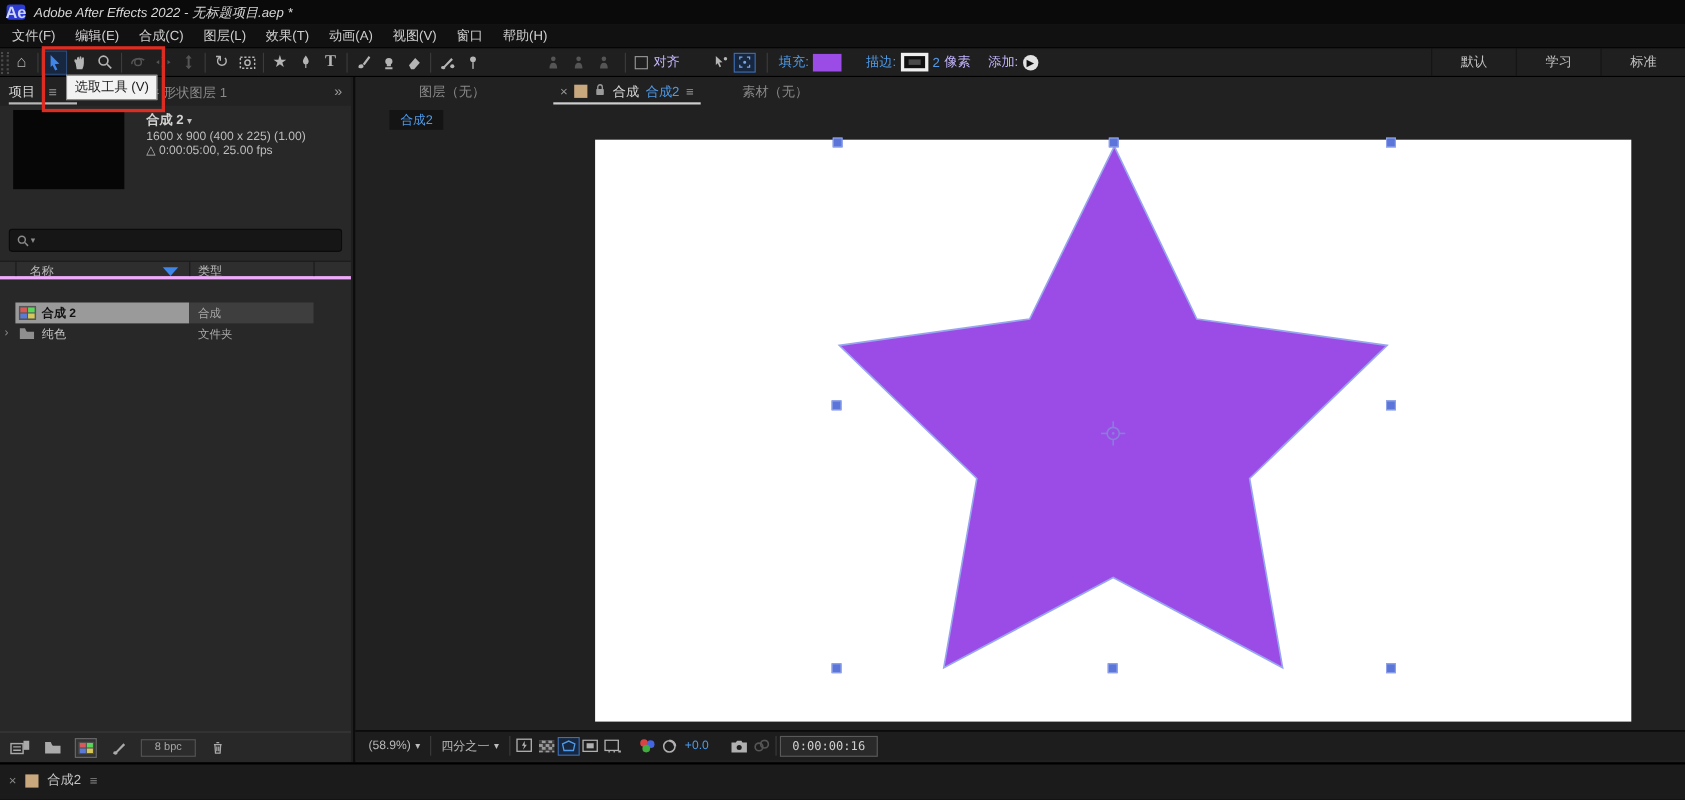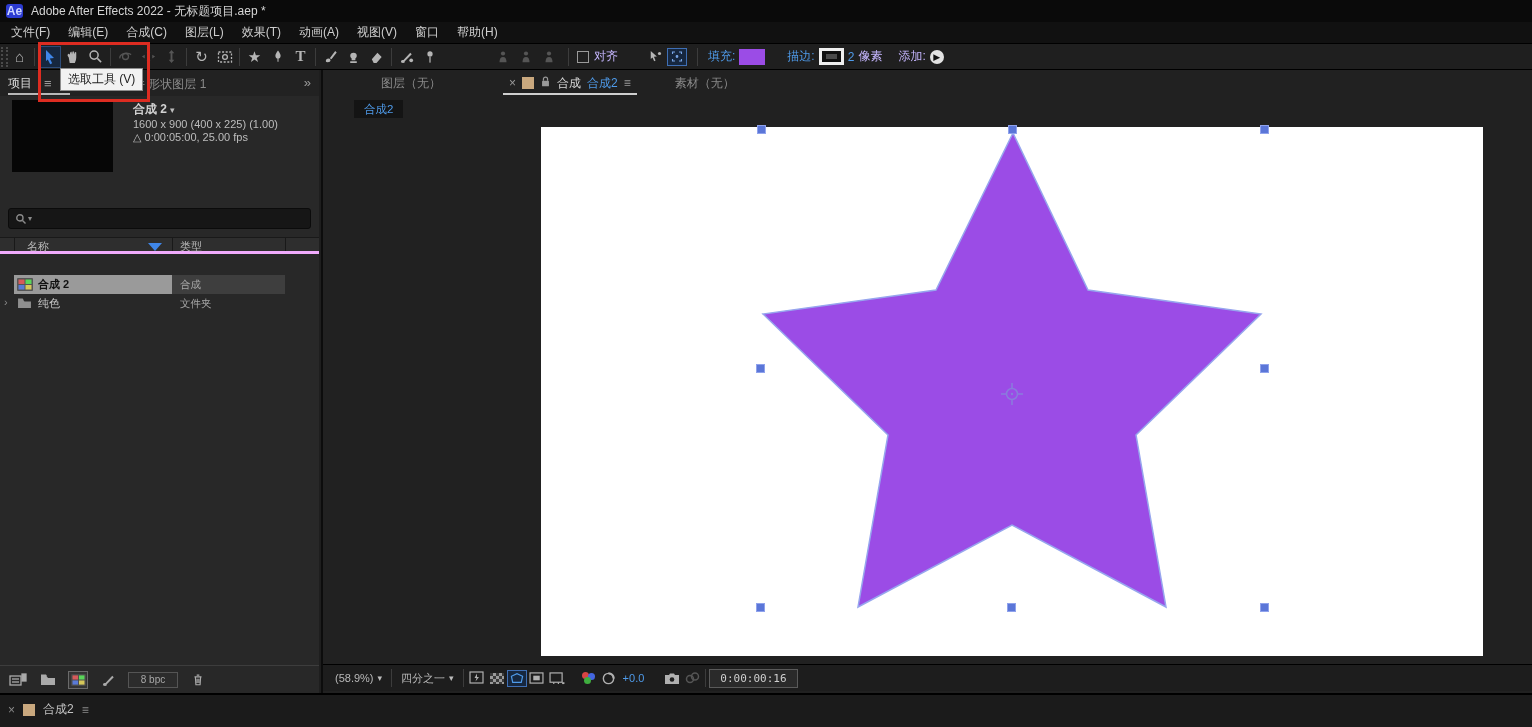--- a/index.html
+++ b/index.html
@@ -4,22 +4,22 @@
 <style>
   * { margin:0; padding:0; box-sizing:border-box; }
   html,body { background:#000; }
   .app { position:relative; width:1532px; height:727px; background:#1e1e1e;
          font-family:"Liberation Sans", sans-serif; font-size:12px; color:#c8c8c8; overflow:hidden; }
 
   
   .titlebar { position:absolute; left:0; top:0; width:100%; height:22px; background:#0a0a0a;
               display:flex; align-items:center; padding-left:6px; }
   .ae-logo { width:17px; height:14px; background:#2c3bd1; color:#cdd5ff; border-radius:3px;
-             font-size:12px; font-weight:bold; display:flex; align-items:center; justify-content:center; }
-  .title-text { margin-left:8px; color:#d6d6d6; font-size:12px; }
+             font-size:15px; font-weight:bold; display:flex; align-items:center; justify-content:center; }
+  .title-text { margin-left:8px; color:#d6d6d6; font-size:12px;font-style:italic; }
 
   
   .menubar { position:absolute; left:0; top:22px; width:100%; height:22px; background:#111111;
              display:flex; align-items:center; padding-left:2px; border-bottom:1px solid #000; }
   .menu-item { padding:0 9px; color:#cfcfcf; }
 
   
   .toolbar { position:absolute; left:0; top:44px; width:100%; height:26px; background:#1f1f1f;
              display:flex; align-items:center; border-bottom:1px solid #000; }
   .grip { width:7px; height:20px; margin-left:1px; border-left:2px dotted #4a4a4a; border-right:2px dotted #4a4a4a; }
@@ -282,20 +282,25 @@
         <i></i>
       </div>
     <span class="blue">2</span>
     <span class="tool-label" style="margin-left:4px;">像素</span>
     <div style="width:16px"></div>
     <span class="tool-label">添加:</span>
     <div class="add-ico">
         <span>▶</span>
       </div>
 
+    <div class="workspaces">
+      <div class="ws">默认</div>
+      <div class="ws">学习</div>
+      <div class="ws">标准</div>
+    </div>
   </div>
 
   <div class="red-rect"></div>
   <div class="tooltip">选取工具 (V)</div>
 
   <div class="left-panel">
     <div class="panel-tabs">
       <span class="ptab-active">项目</span>
       <span class="hamburger">≡</span>
       <span class="ptab-inactive">效果控件 形状图层 1</span>

